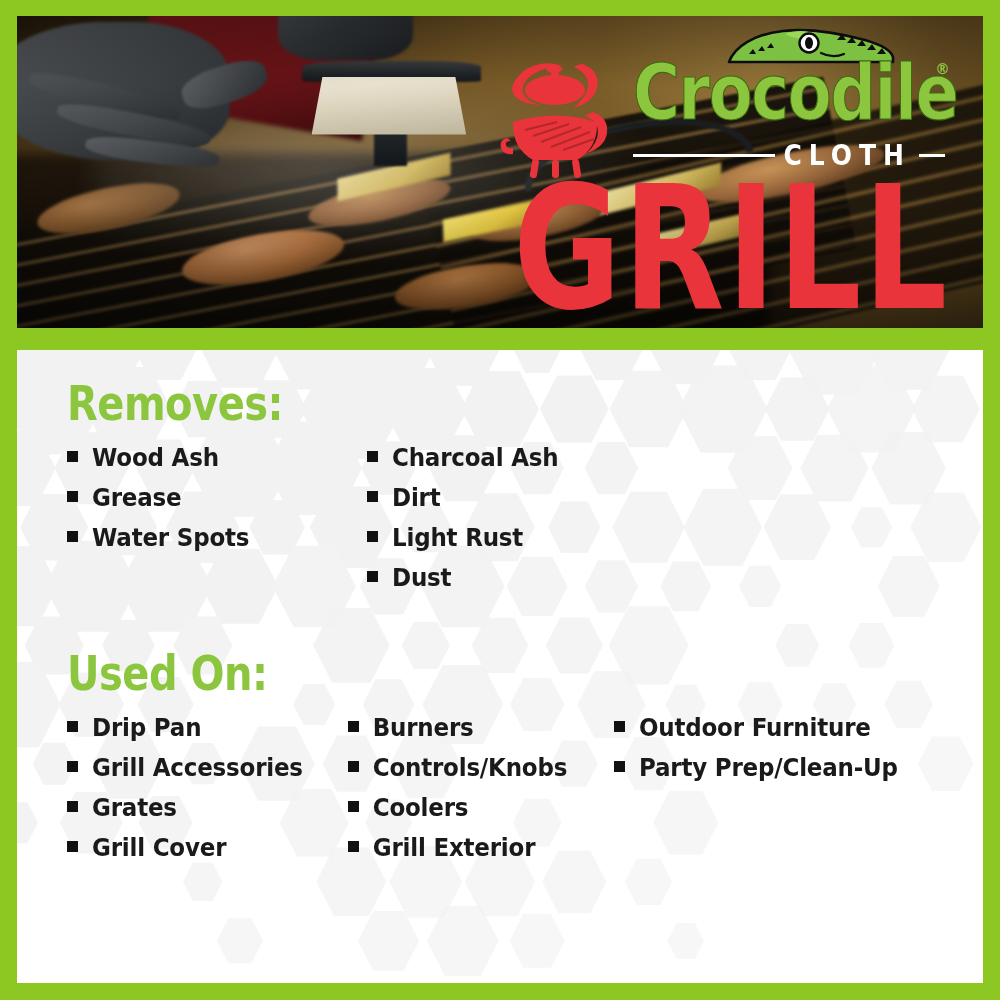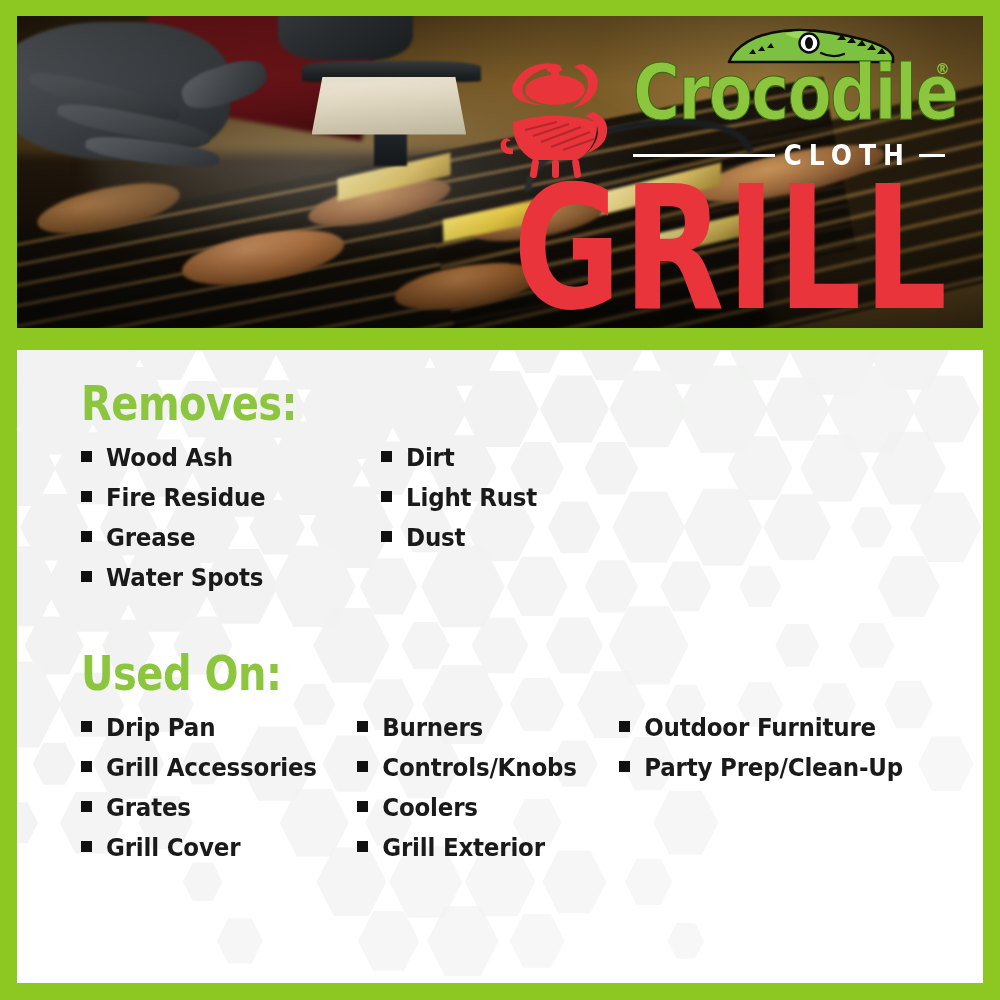--- a/index.html
+++ b/index.html
@@ -207,21 +207,21 @@
 
   
   .divider { height: 22px; background: #8CC722; flex: none; }
 
   
   .panel {
     position: relative;
     flex: 1 1 auto;
     background: #ffffff;
     overflow: hidden;
-    padding: 26px 0 0 14px;
+    padding: 26px 0 0 0;
   }
   .hex-layer { position: absolute; inset: 0; pointer-events: none; }
   .hex {
     position: absolute;
     background: #F1F2F1;
     clip-path: polygon(25% 3%, 75% 3%, 100% 50%, 75% 97%, 25% 97%, 0% 50%);
   }
   .panel-inner { position: relative; padding: 0 40px 0 50px; }
 
   .section-title {
@@ -490,33 +490,33 @@
       <div class="section-title">Removes:</div>
 
       <div class="cols">
         <div class="col col-r1">
           <div class="item">
             <span class="bullet"></span>
             <span class="item-label">Wood Ash</span>
           </div>
           <div class="item">
             <span class="bullet"></span>
-            <span class="item-label">Fire Residue</span>
-          </div>
-          <div class="item">
-            <span class="bullet"></span>
             <span class="item-label">Grease</span>
           </div>
           <div class="item">
             <span class="bullet"></span>
             <span class="item-label">Water Spots</span>
           </div>
         </div>
 
         <div class="col col-r2">
+          <div class="item">
+            <span class="bullet"></span>
+            <span class="item-label">Charcoal Ash</span>
+          </div>
           <div class="item">
             <span class="bullet"></span>
             <span class="item-label">Dirt</span>
           </div>
           <div class="item">
             <span class="bullet"></span>
             <span class="item-label">Light Rust</span>
           </div>
           <div class="item">
             <span class="bullet"></span>

